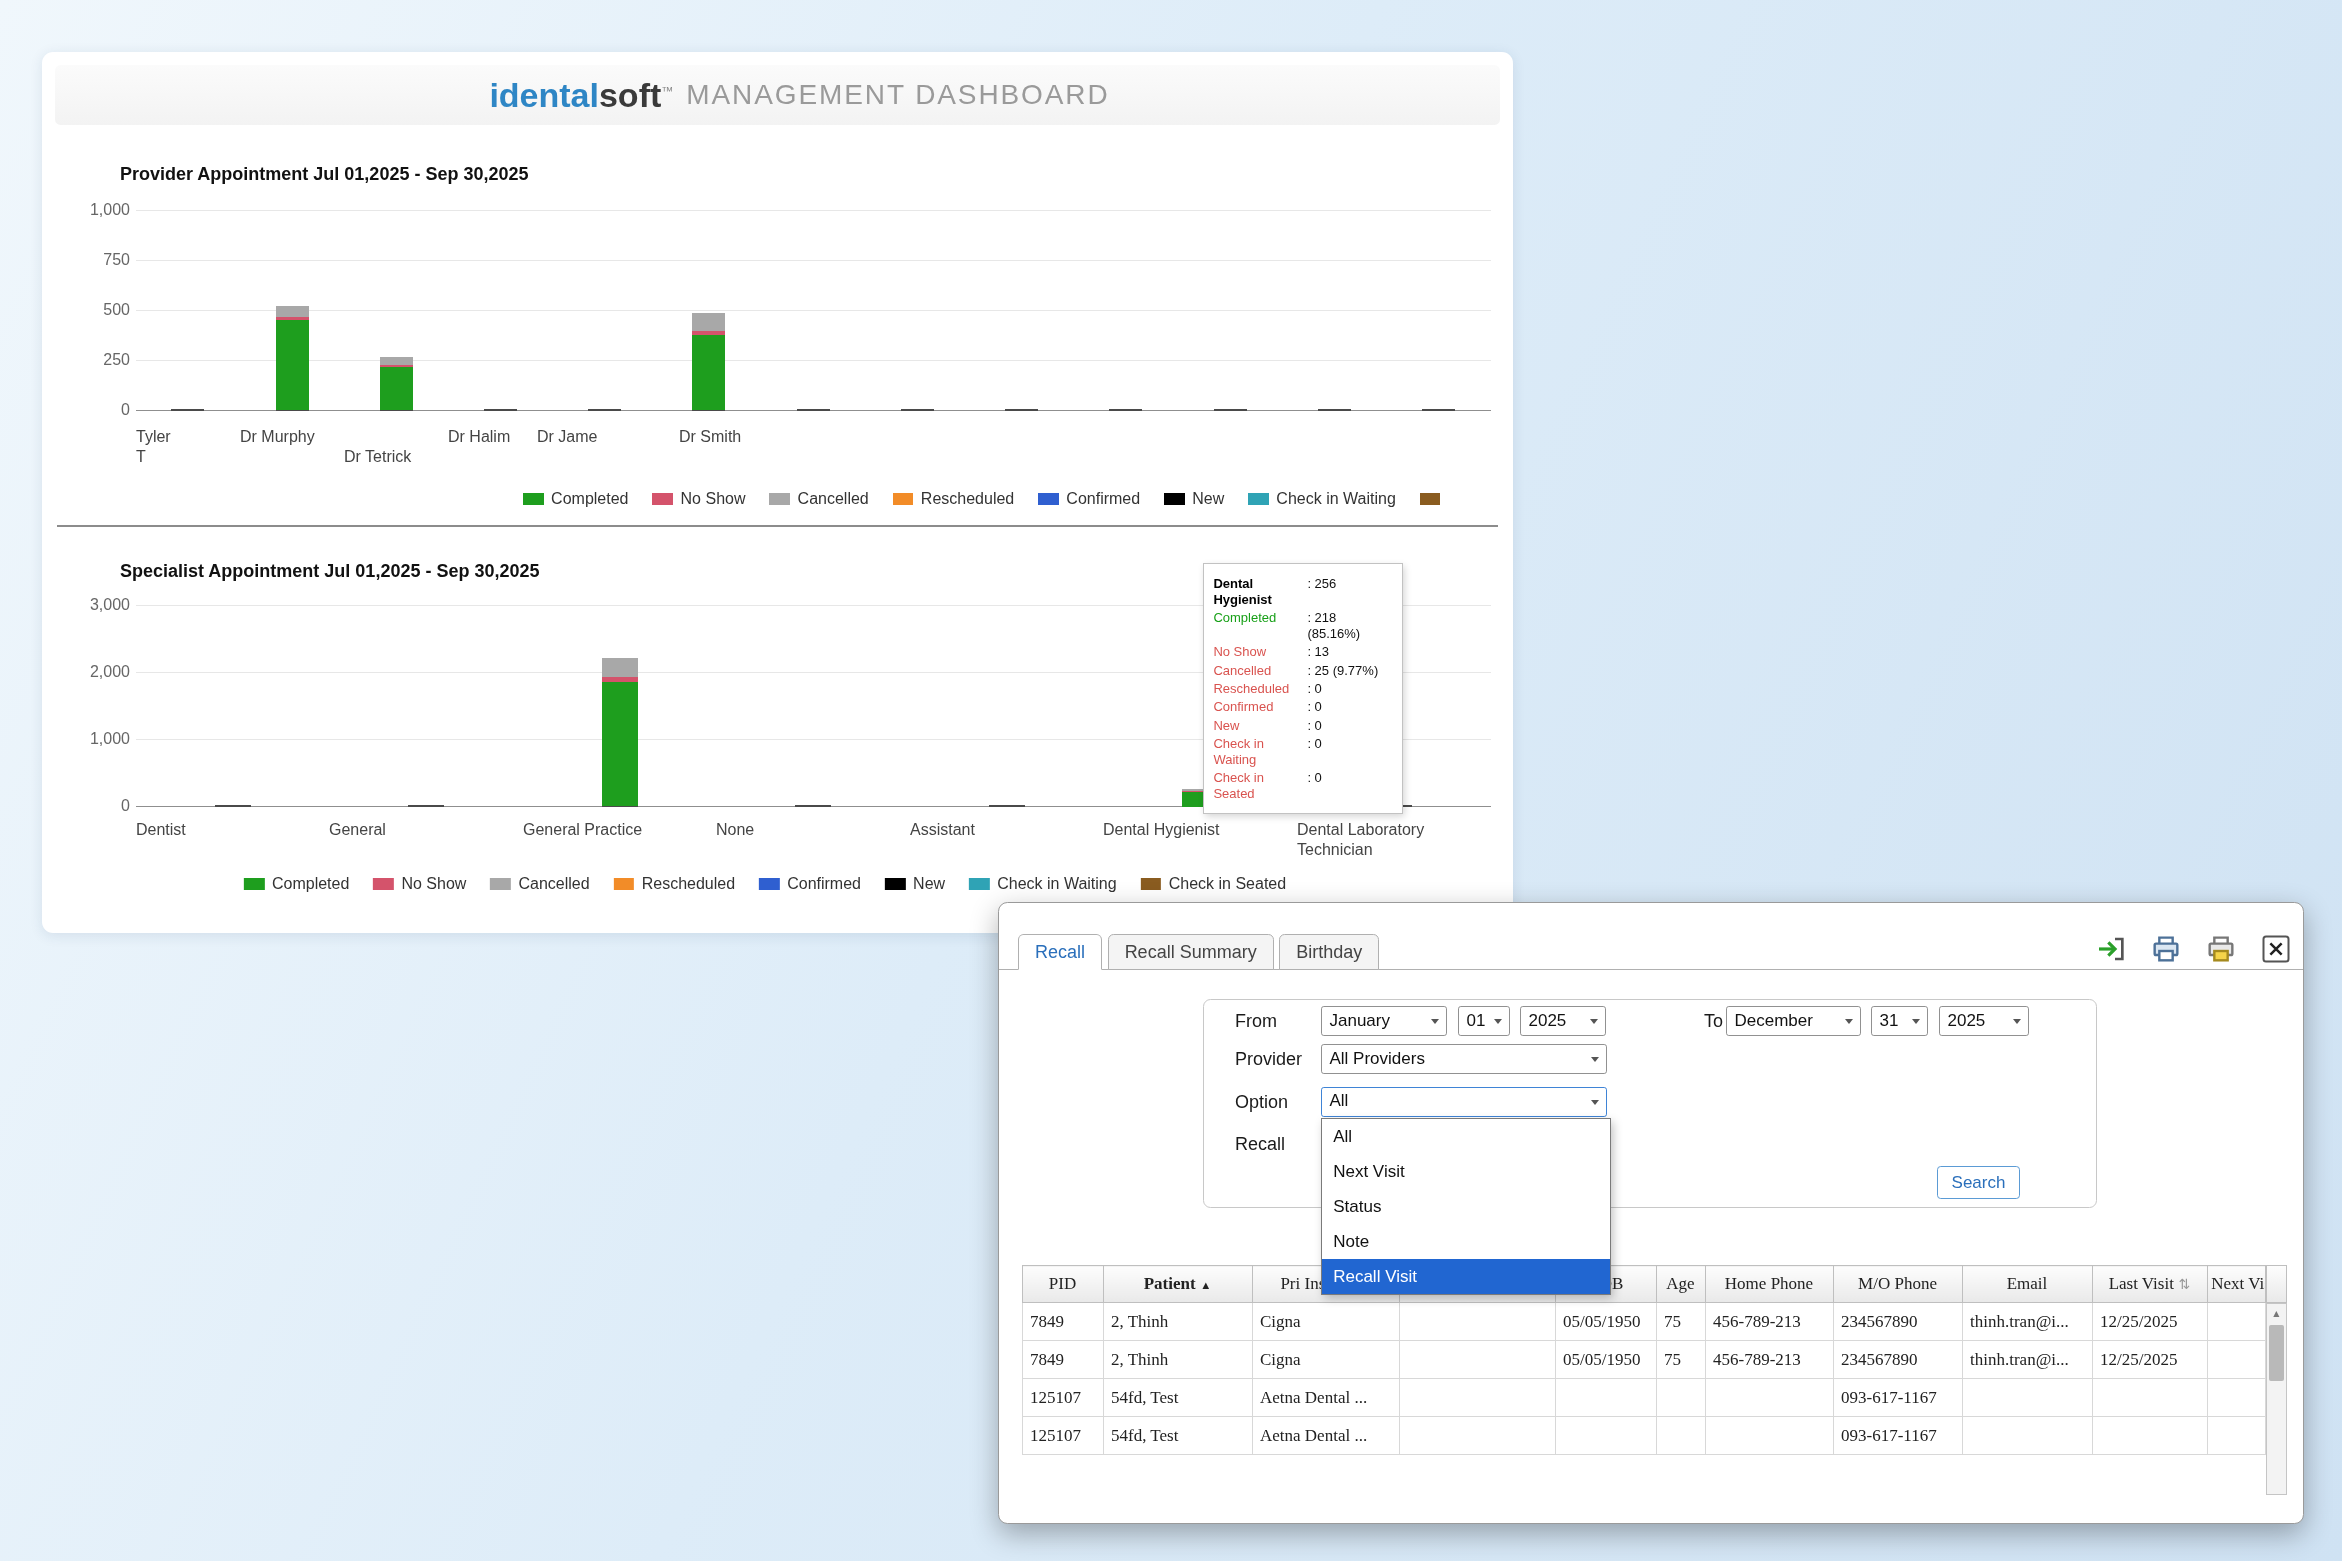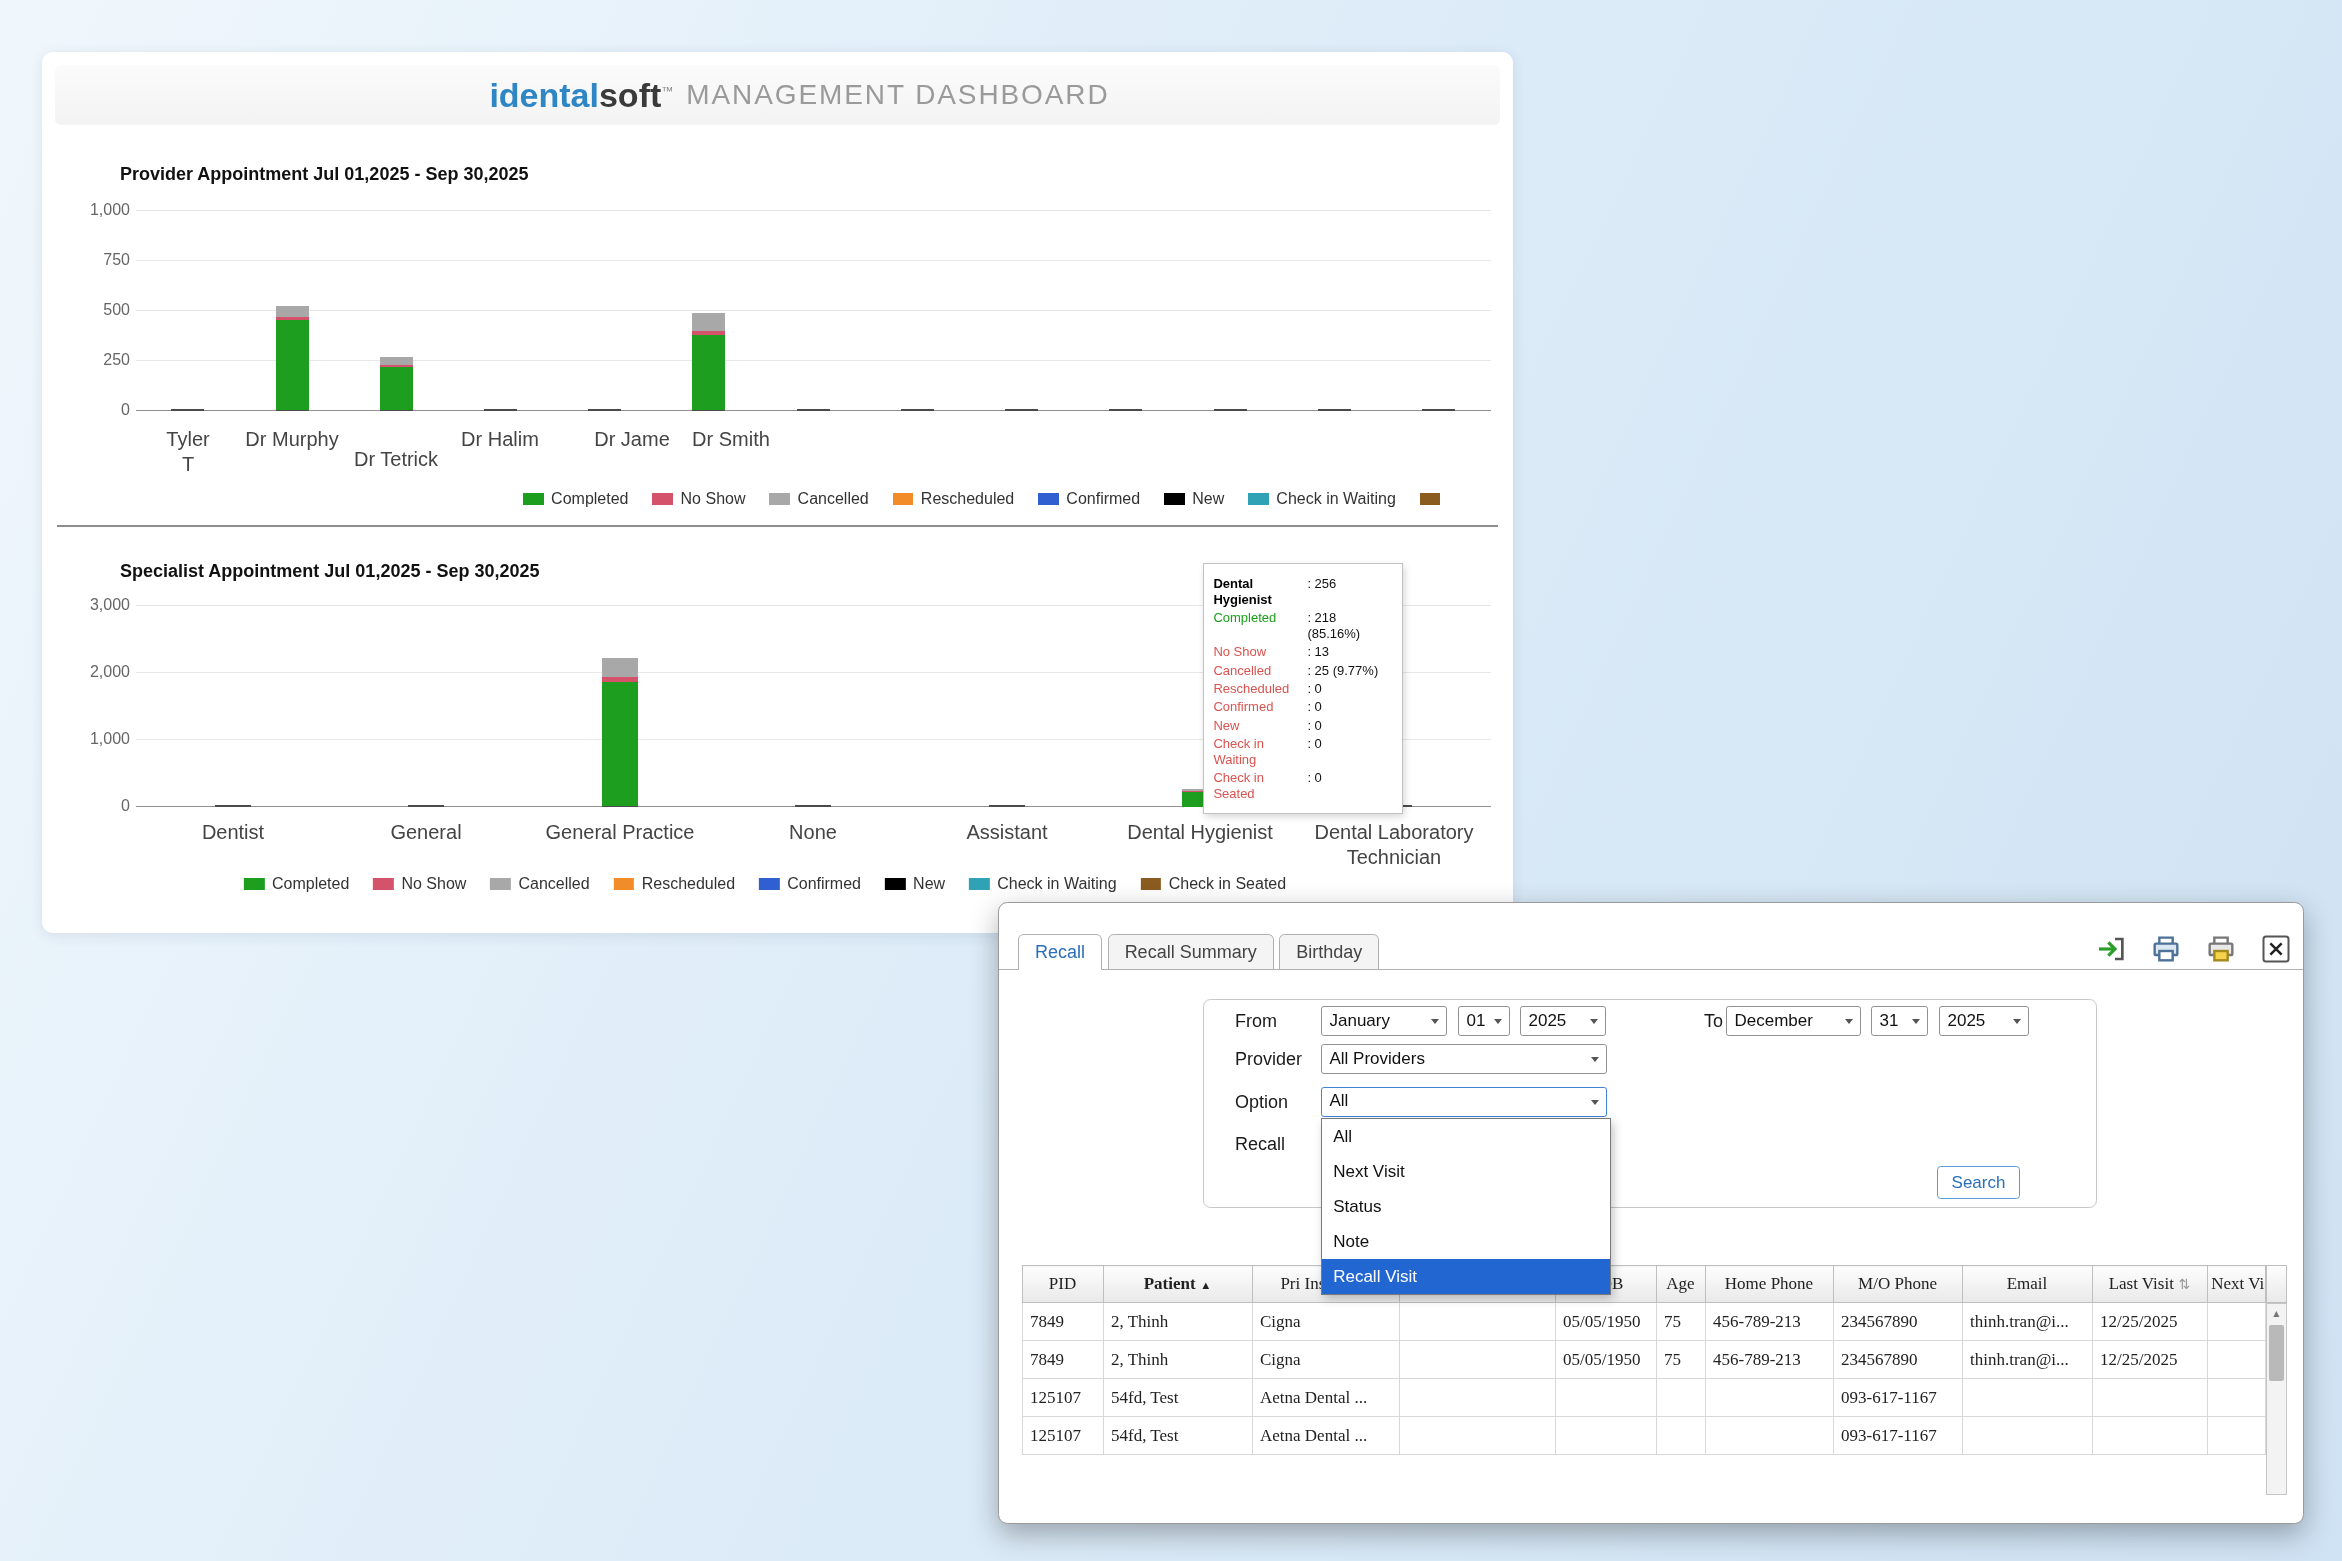--- a/index.html
+++ b/index.html
@@ -33,21 +33,21 @@
   .subtitle { color: #9a9a9a; font-size: 28px; font-weight: 400; letter-spacing: 1.9px; margin-left: 13px; }
 
   .chart-title { position: absolute; left: 78px; font-size: 18px; font-weight: bold; color: #111; }
   .t1 { top: 112px; }
   .t2 { top: 509px; }
 
   .chart-layer { position: absolute; left: 0; top: 0; width: 1471px; height: 881px; }
   .gridline { position: absolute; height: 0.9px; background: #e7e7e7; }
   .axisline { background: #8f8f8f; }
   .ytick { position: absolute; width: 75px; text-align: right; font-size: 16px; color: #666; transform: translateY(-50%); }
-  .xtick { position: absolute; text-align: center; font-size: 20px; color: #444; white-space: pre-line; line-height: 1.25; }
+  .xtick { position: absolute; text-align: left; font-size: 16px; color: #444; white-space: pre-line; line-height: 1.25; }
   .basedash { position: absolute; height: 1.9px; background: #4a4a4a; }
   .barseg { position: absolute; }
 
   .legend { display: flex; align-items: center; }
   #legend1 { position: absolute; left: 481px; top: 438px; width: 923px; overflow: hidden; flex-wrap: nowrap; }
   #legend2 { position: absolute; left: 735px; top: 823px; transform: translateX(-50%); white-space: nowrap; }
   .lg-item { display: inline-flex; align-items: center; margin-right: 24px; flex: none; }
   .lg-swatch { width: 20.6px; height: 12px; margin-right: 7.5px; display: inline-block; }
   .lg-text { font-size: 16px; color: #333; white-space: nowrap; }
 
@@ -166,21 +166,21 @@
         <div class="barseg" style="left: 234px; top: 265px; width: 33px; height: 3px; background: rgb(212, 83, 107);"></div>
         <div class="barseg" style="left: 234px; top: 254px; width: 33px; height: 11px; background: rgb(168, 168, 168);"></div>
         <div class="basedash" style="left: 338px; top: 357px; width: 33px;"></div>
         <div class="xtick" style="left: 302px; top: 395px; width: 104px;">Dr Tetrick</div>
         <div class="barseg" style="left: 338px; top: 315px; width: 33px; height: 43px; background: rgb(30, 158, 30);"></div>
         <div class="barseg" style="left: 338px; top: 313px; width: 33px; height: 2.4px; background: rgb(212, 83, 107);"></div>
         <div class="barseg" style="left: 338px; top: 305px; width: 33px; height: 8px; background: rgb(168, 168, 168);"></div>
         <div class="basedash" style="left: 442px; top: 357px; width: 33px;"></div>
         <div class="xtick" style="left: 406px; top: 375px; width: 104px;">Dr Halim</div>
         <div class="basedash" style="left: 546px; top: 357px; width: 33px;"></div>
-        <div class="xtick" style="left: 538px; top: 375px; width: 104px;">Dr Jame</div>
+        <div class="xtick" style="left: 495px; top: 375px; width: 104px;">Dr Jame</div>
         <div class="basedash" style="left: 650px; top: 357px; width: 33px;"></div>
         <div class="xtick" style="left: 637px; top: 375px; width: 104px;">Dr Smith</div>
         <div class="barseg" style="left: 650px; top: 283px; width: 33px; height: 75px; background: rgb(30, 158, 30);"></div>
         <div class="barseg" style="left: 650px; top: 279px; width: 33px; height: 4px; background: rgb(212, 83, 107);"></div>
         <div class="barseg" style="left: 650px; top: 261px; width: 33px; height: 18px; background: rgb(168, 168, 168);"></div>
         <div class="basedash" style="left: 755px; top: 357px; width: 33px;"></div>
         <div class="basedash" style="left: 859px; top: 357px; width: 33px;"></div>
         <div class="basedash" style="left: 963px; top: 357px; width: 33px;"></div>
         <div class="basedash" style="left: 1067px; top: 357px; width: 33px;"></div>
         <div class="basedash" style="left: 1172px; top: 357px; width: 33px;"></div>

